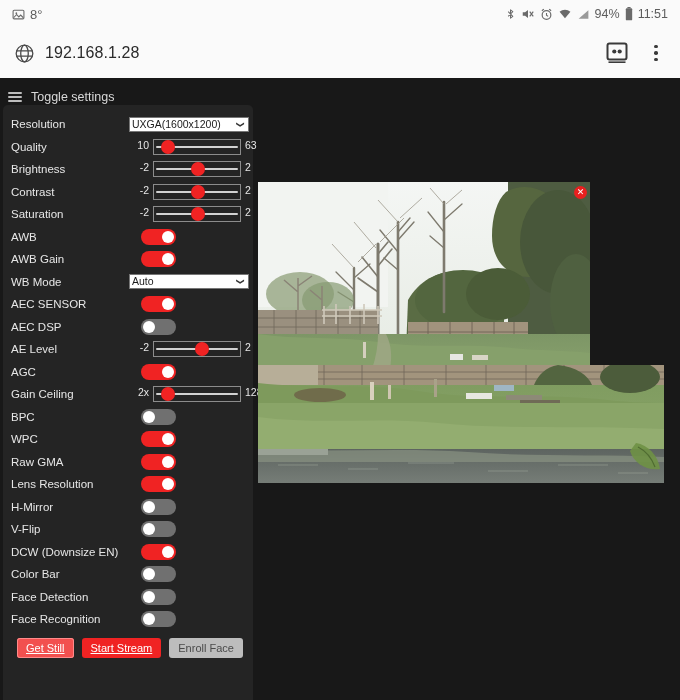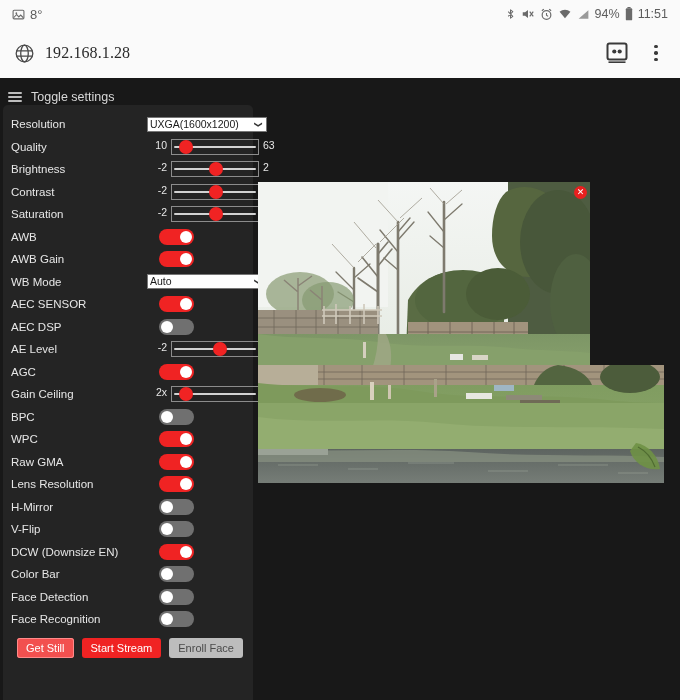--- a/index.html
+++ b/index.html
@@ -17,21 +17,21 @@
     padding:0 12px;box-sizing:border-box;font-size:13px;
   }
   #statusbar .left{display:flex;align-items:center;gap:5px;}
   #statusbar .right{display:flex;align-items:center;gap:5px;font-size:12.5px;}
   .sicon{display:inline-block;line-height:1;color:#6a6a6a;}
   .sicon svg{display:block;}
   
   #browserbar{
     position:absolute;left:0;top:28px;width:680px;height:50px;
     background:#fafafa;
-    display:flex;align-items:center;box-sizing:border-box;padding:0 14px;font-family:Liberation Serif, serif;
+    display:flex;align-items:center;box-sizing:border-box;padding:0 14px;
   }
   #urlwrap{display:flex;align-items:center;gap:10px;flex:1;}
   #urltext{font-size:16px;color:#2b2b2b;letter-spacing:.1px;}
   .chromebtn{display:flex;align-items:center;justify-content:center;cursor:pointer;}
   #tabbtn{width:26px;height:26px;margin-right:16px;}
   #menubtn{width:20px;height:26px;flex-direction:column;gap:3px;}
   #menubtn i{display:block;width:3.5px;height:3.5px;border-radius:50%;background:#3a3a3a;}
   
   #page{
     position:absolute;left:0;top:78px;width:680px;height:622px;
@@ -47,21 +47,21 @@
   
   #settings{
     position:absolute;left:3px;top:27px;width:250px;height:668px;
     background:#242424;border-radius:5px;
     box-sizing:border-box;padding:8px 8px 6px 8px;
     font-size:11.5px;color:#e3e3e3;
   }
   .row{
     display:flex;align-items:center;height:22.5px;
   }
-  .row .lbl{width:136px;flex:none;color:#e6e6e6;font-size:11.5px;white-space:nowrap;}
+  .row .lbl{width:118px;flex:none;color:#e6e6e6;font-size:11.5px;white-space:nowrap;}
   .ctrl{flex:1;display:flex;align-items:center;}
   
   select.sel,.sel{
     width:120px;height:15px;line-height:15px;
     background:#ffffff;color:#1a1a1a;border:1px solid #767676;border-radius:0;
     font-size:10.5px;font-family:"Liberation Sans",sans-serif;
     padding:0 2px;box-sizing:border-box;
     display:flex;align-items:center;justify-content:space-between;
     position:relative;cursor:pointer;
   }
@@ -96,21 +96,21 @@
   }
   .toggle.on .knob{right:2px;}
   .toggle.off .knob{left:2px;}
   
   #btnrow{display:flex;align-items:center;gap:8px;margin-top:7px;padding-left:6px;}
   .btn{
     font-size:11px;font-family:"Liberation Sans",sans-serif;
     border:none;border-radius:3px;padding:4px 9px;cursor:pointer;
     color:#ffffff;white-space:nowrap;line-height:1.15;
   }
-  .btn.red{background:#f02323;}
+  .btn.red{background:#f02323;text-decoration:underline;}
   .btn.red.pressed{background:#f2504f;box-shadow:inset 0 0 0 1px #ff8a8a;}
   .btn.grey{background:#bdbdbd;color:#4a4a4a;}
   
   .imgframe{position:absolute;overflow:hidden;background:#8ea78a;}
   #stillimg{left:258px;top:104px;width:332px;height:187px;}
   #streamimg{left:258px;top:287px;width:406px;height:118px;}
   #closebtn{
     position:absolute;left:574px;top:108px;width:13px;height:13px;border-radius:50%;
     background:#e8201f;color:#fff;font-size:9px;line-height:13px;text-align:center;
     cursor:pointer;font-family:"Liberation Sans",sans-serif;

